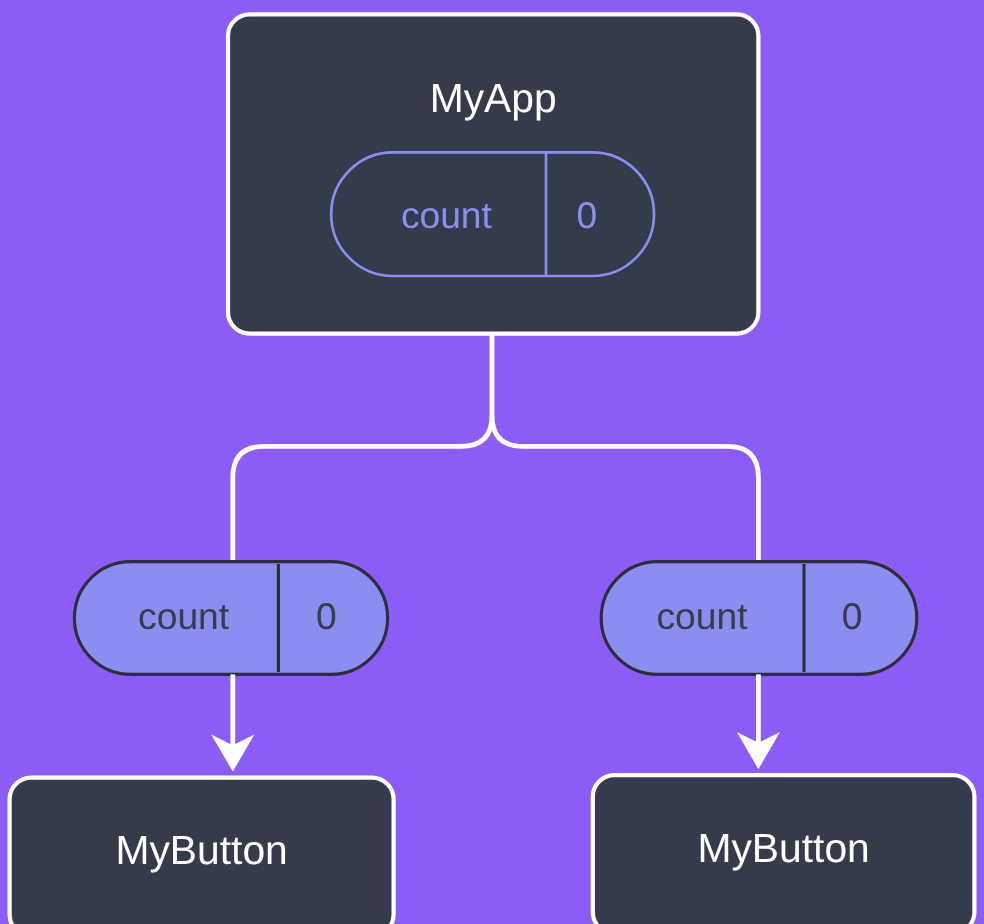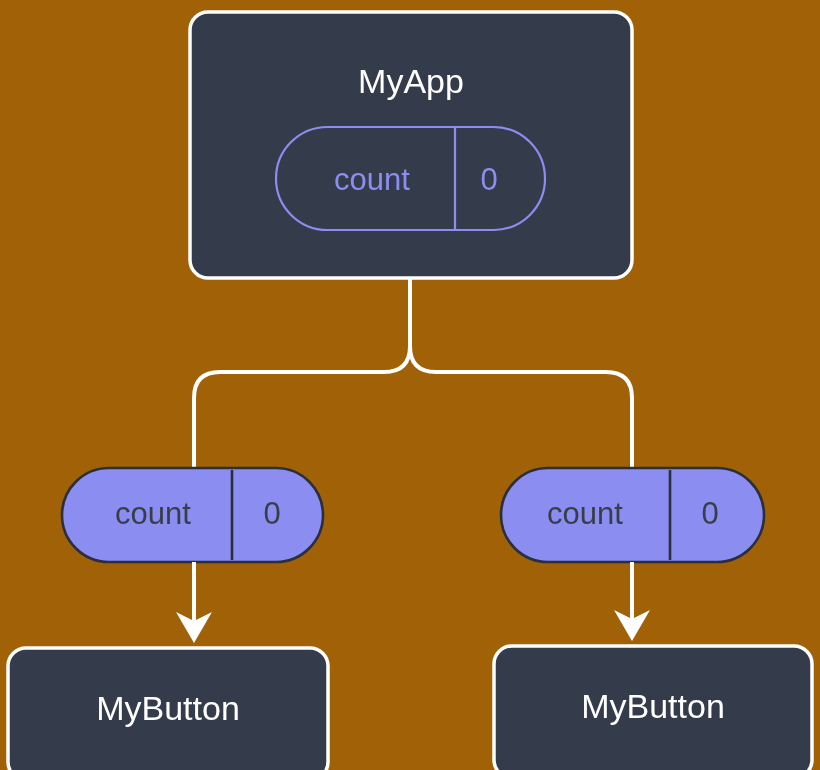--- a/index.html
+++ b/index.html
@@ -10,21 +10,21 @@
   body {
     width: 820px;
     height: 770px;
     overflow: hidden;
     font-family: "Liberation Sans", sans-serif;
   }
   #stage {
     position: relative;
     width: 820px;
     height: 770px;
-    background: #a16207;
+    background: #8b5cf6;
   }
   svg.diagram {
     position: absolute;
     top: 0;
     left: 0;
     width: 820px;
     height: 770px;
     display: block;
   }
   .node-box {

